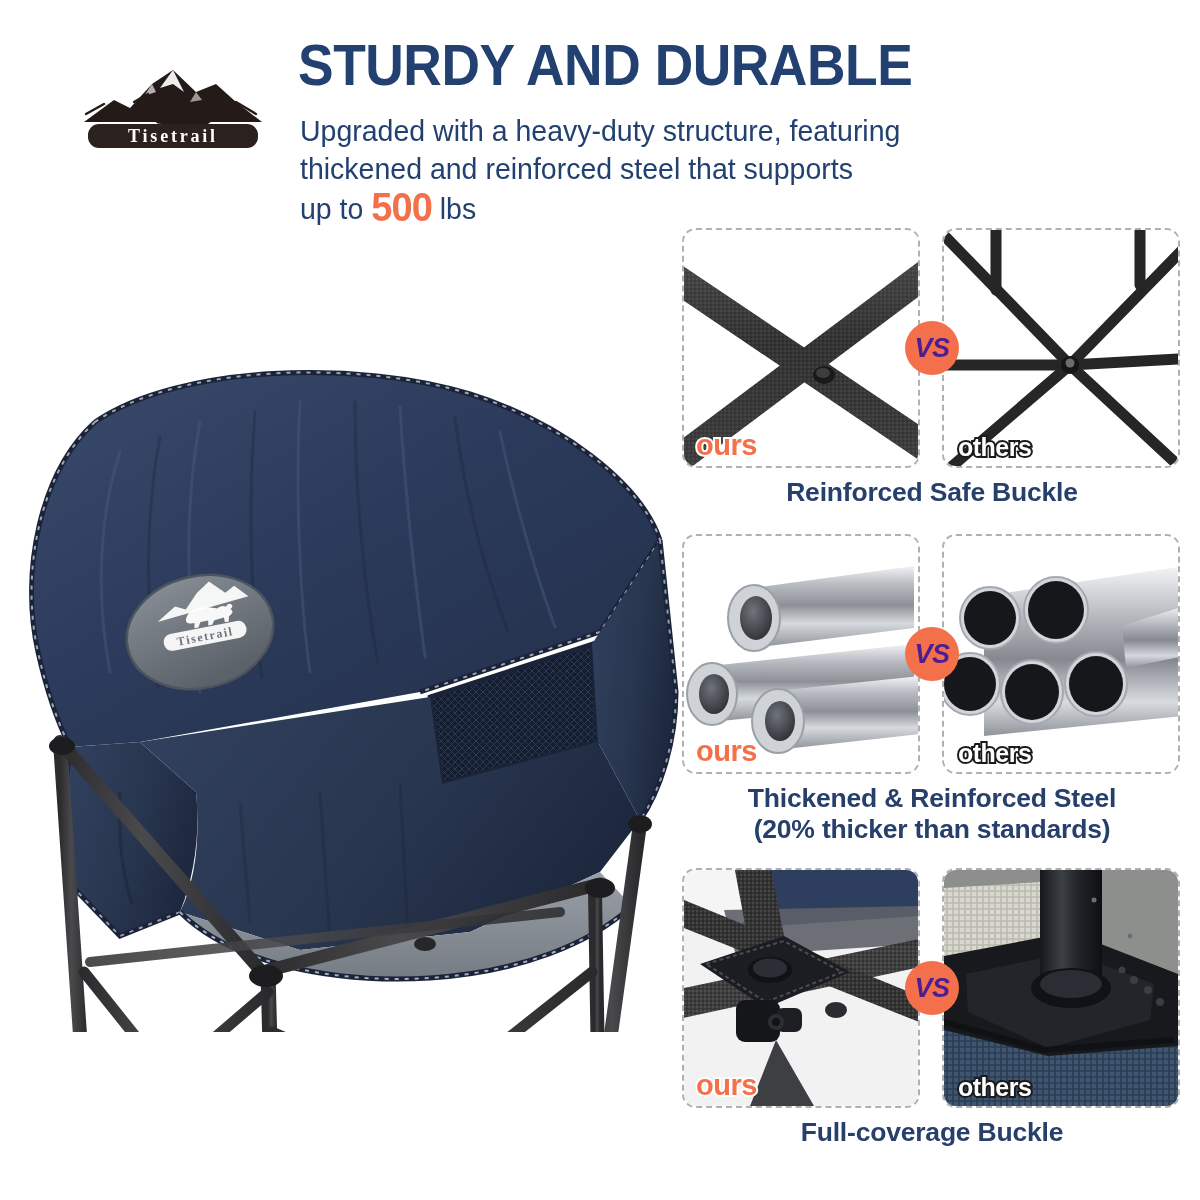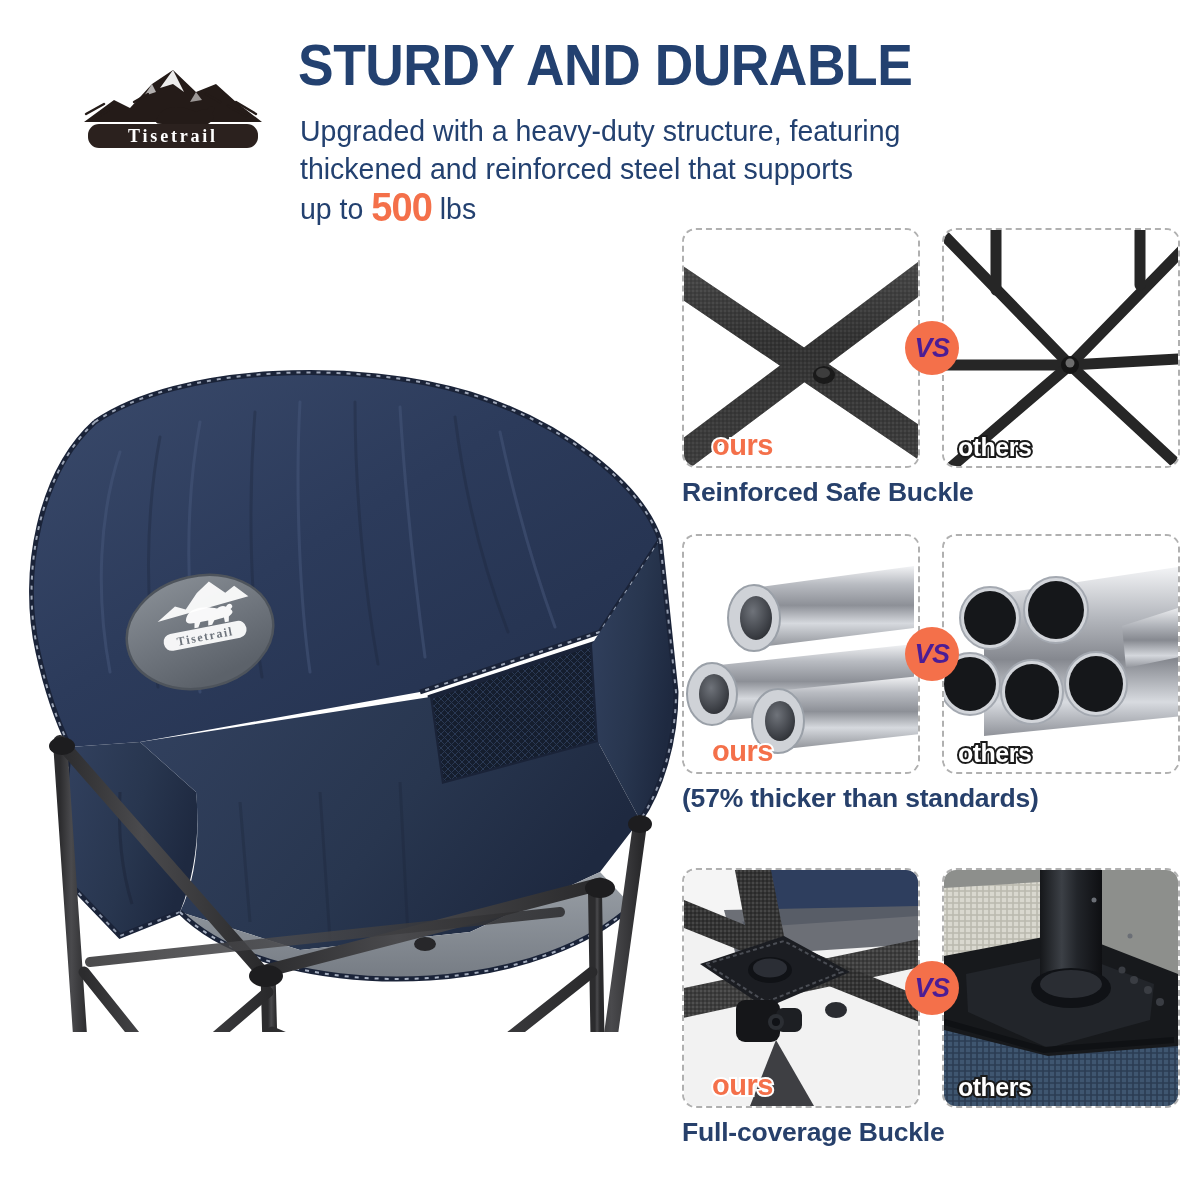--- a/index.html
+++ b/index.html
@@ -44,21 +44,21 @@
     position:relative;
     border:2px dashed #b0b0b0;
     border-radius:14px;
     background:#fff;
     overflow:hidden;
     width:234px;
   }
   .panel .art{position:absolute;inset:0;}
   .panel .art svg{display:block;width:100%;height:100%;}
   .tag{
-    position:absolute;left:28px;bottom:6px;
+    position:absolute;left:12px;bottom:6px;
     font-size:29px;font-weight:bold;letter-spacing:-0.5px;
     z-index:4;line-height:1;
   }
   .tag-ours{
     color:#F4704A;
     -webkit-text-stroke:4px #ffffff;
     paint-order:stroke fill;
   }
   .tag-others{
     font-size:25px;
@@ -71,20 +71,21 @@
     position:absolute;
     width:54px;height:54px;border-radius:50%;
     background:#F4704A;
     display:flex;align-items:center;justify-content:center;
     color:#4c1d95;font-weight:bold;font-style:italic;font-size:27px;
     z-index:8;
     left:50%;top:50%;transform:translate(-50%,-50%);
     letter-spacing:-0.5px;
   }
   .caption{
+    text-align:center;
     font-size:26.5px;
     font-weight:600;
     color:#27406B;
     margin-top:9px;
     line-height:1.18;
     letter-spacing:-0.2px;
   }
 </style>
 </head>
 <body>
@@ -401,21 +402,22 @@
               <ellipse cx="152" cy="148" rx="27" ry="28" fill="#15171a"></ellipse>
             </g>
             <path d="M178 90 L240 70 L240 120 L182 132 Z" fill="url(#steelB)" opacity="0.95"></path>
           </svg>
         </div>
         <div class="tag tag-others">others</div>
       </div>
       <div class="vs">VS</div>
     </div>
     <div class="caption">
-      <div>(57% thicker than standards)</div>
+      <div>Thickened &amp; Reinforced Steel</div>
+      <div>(20% thicker than standards)</div>
     </div>
   </div>
 
   <div class="cmp" style="left:682px;top:868px;width:500px;">
     <div class="row">
       <div class="panel" style="height:236px;">
         <div class="art">
           <svg viewBox="0 0 234 236" preserveAspectRatio="none">
             <defs>
               <pattern id="tex3" width="4" height="4" patternUnits="userSpaceOnUse">

